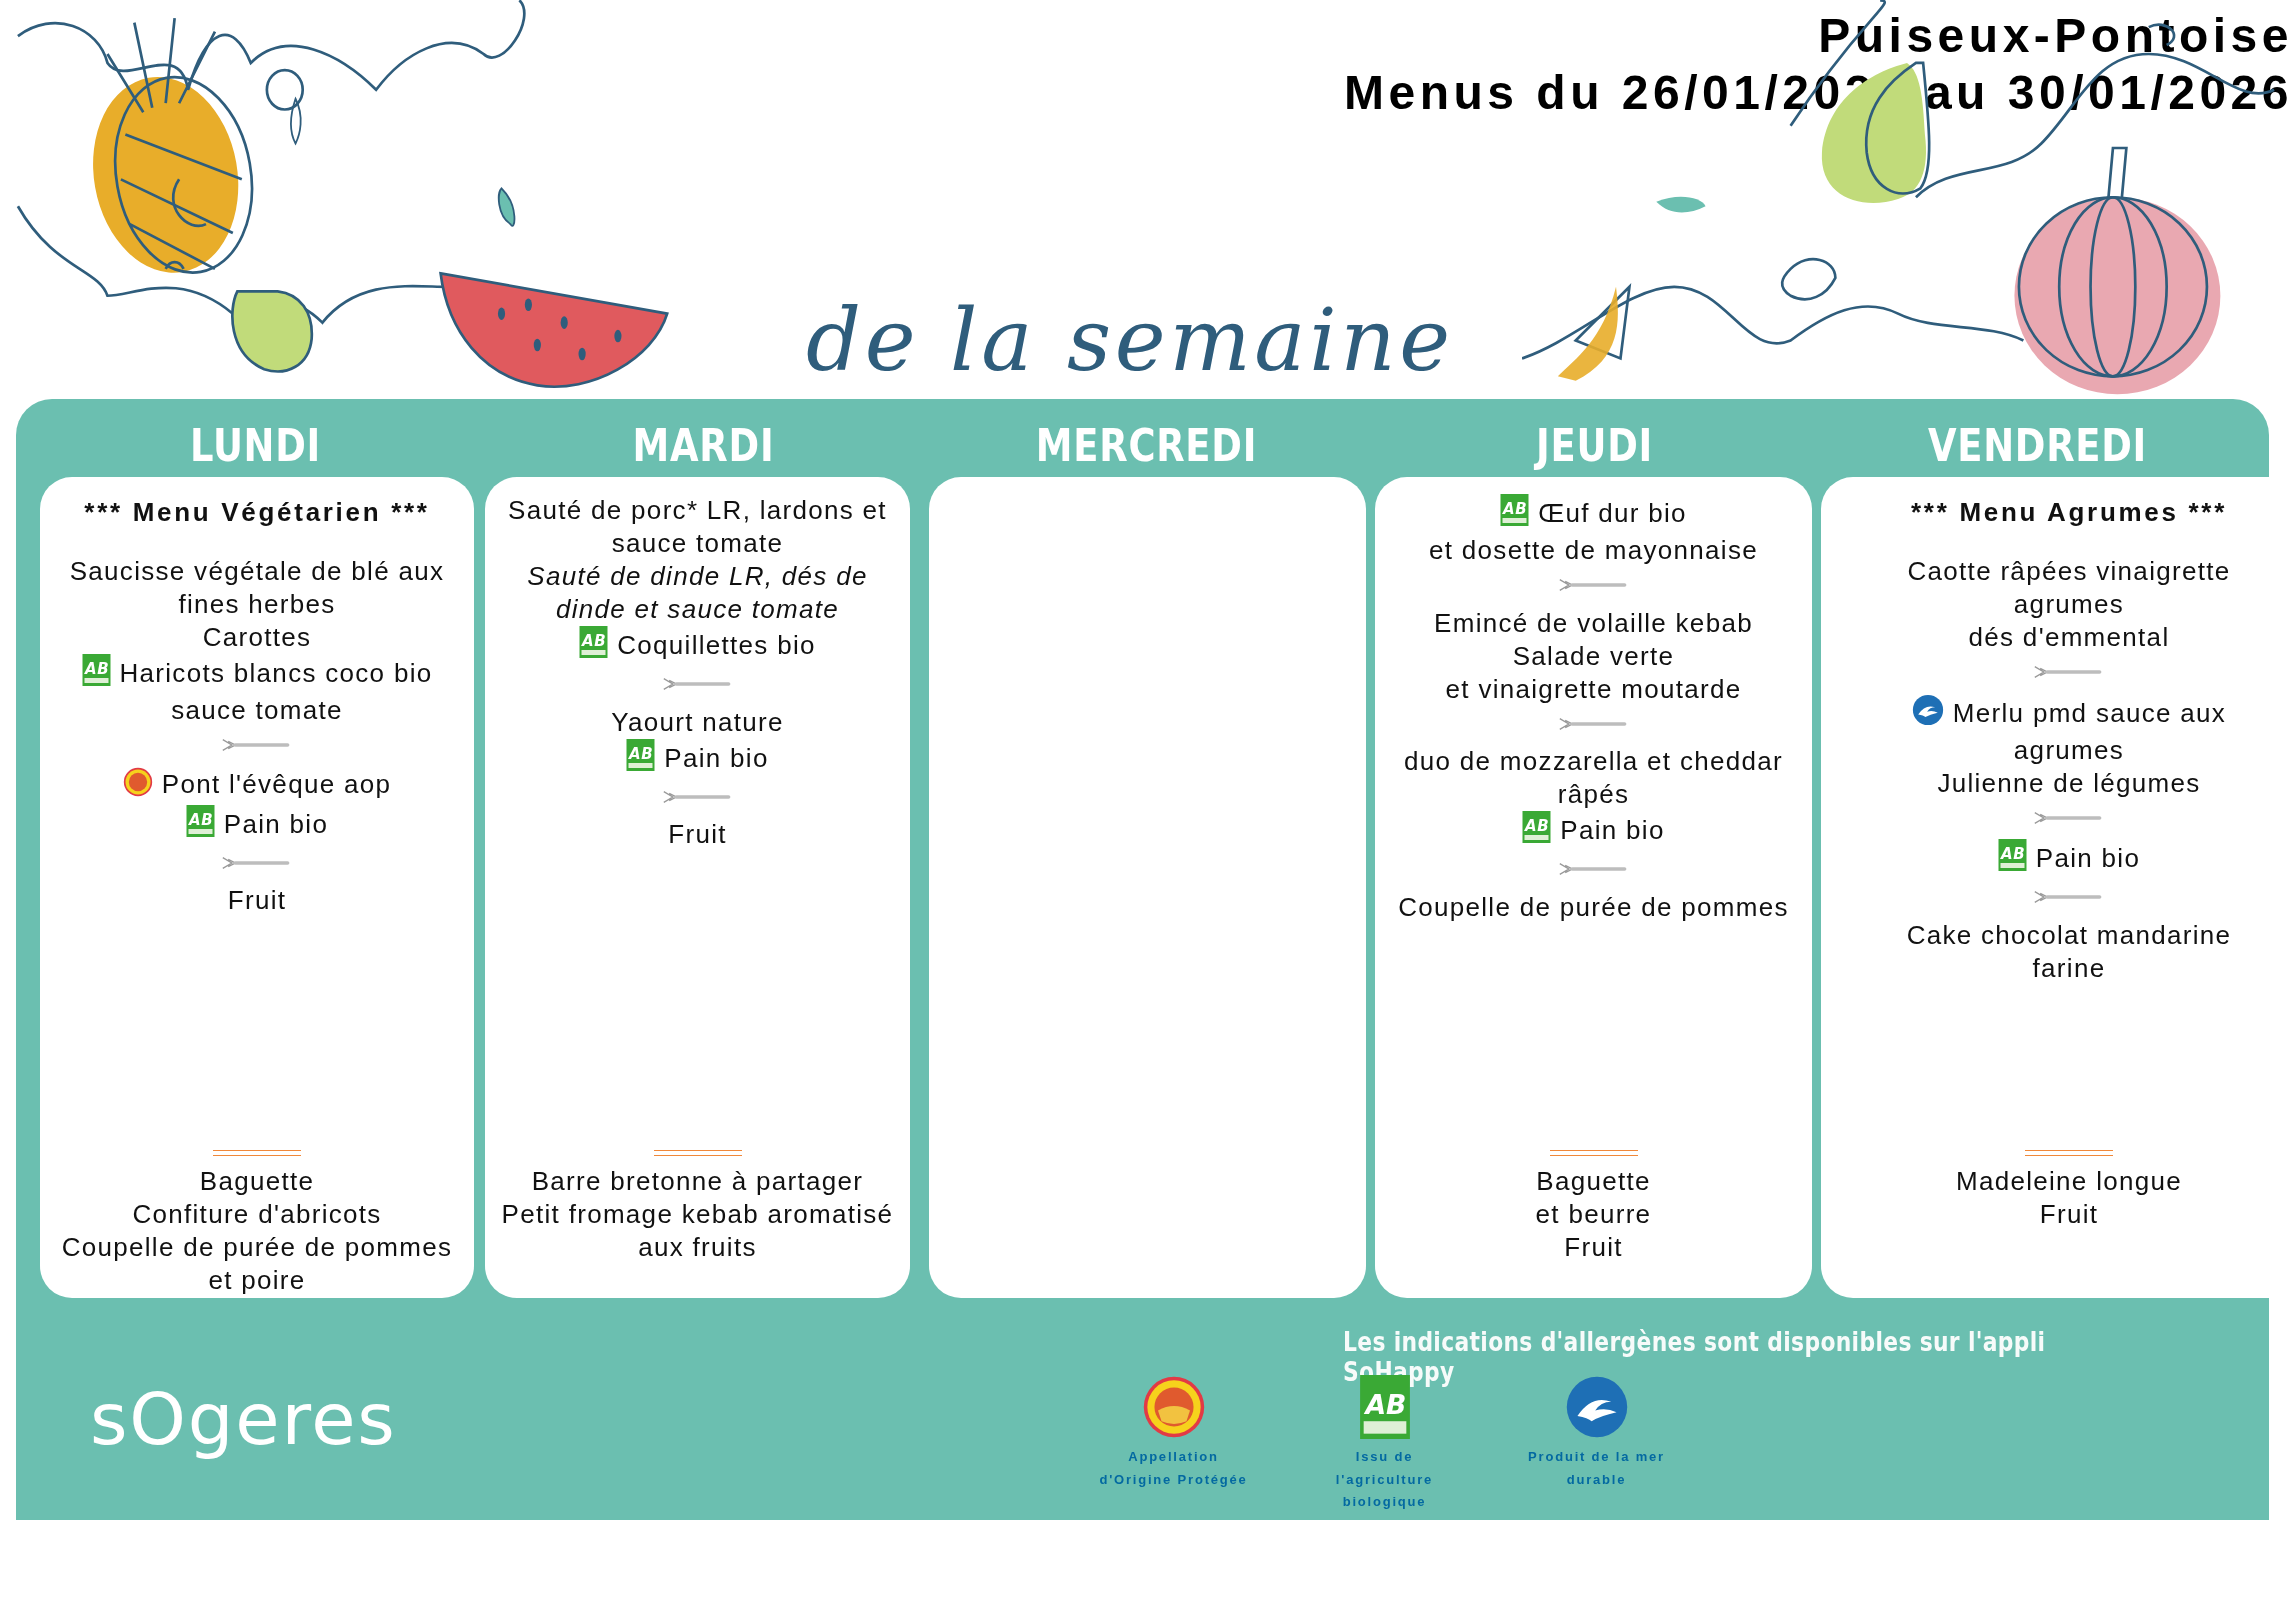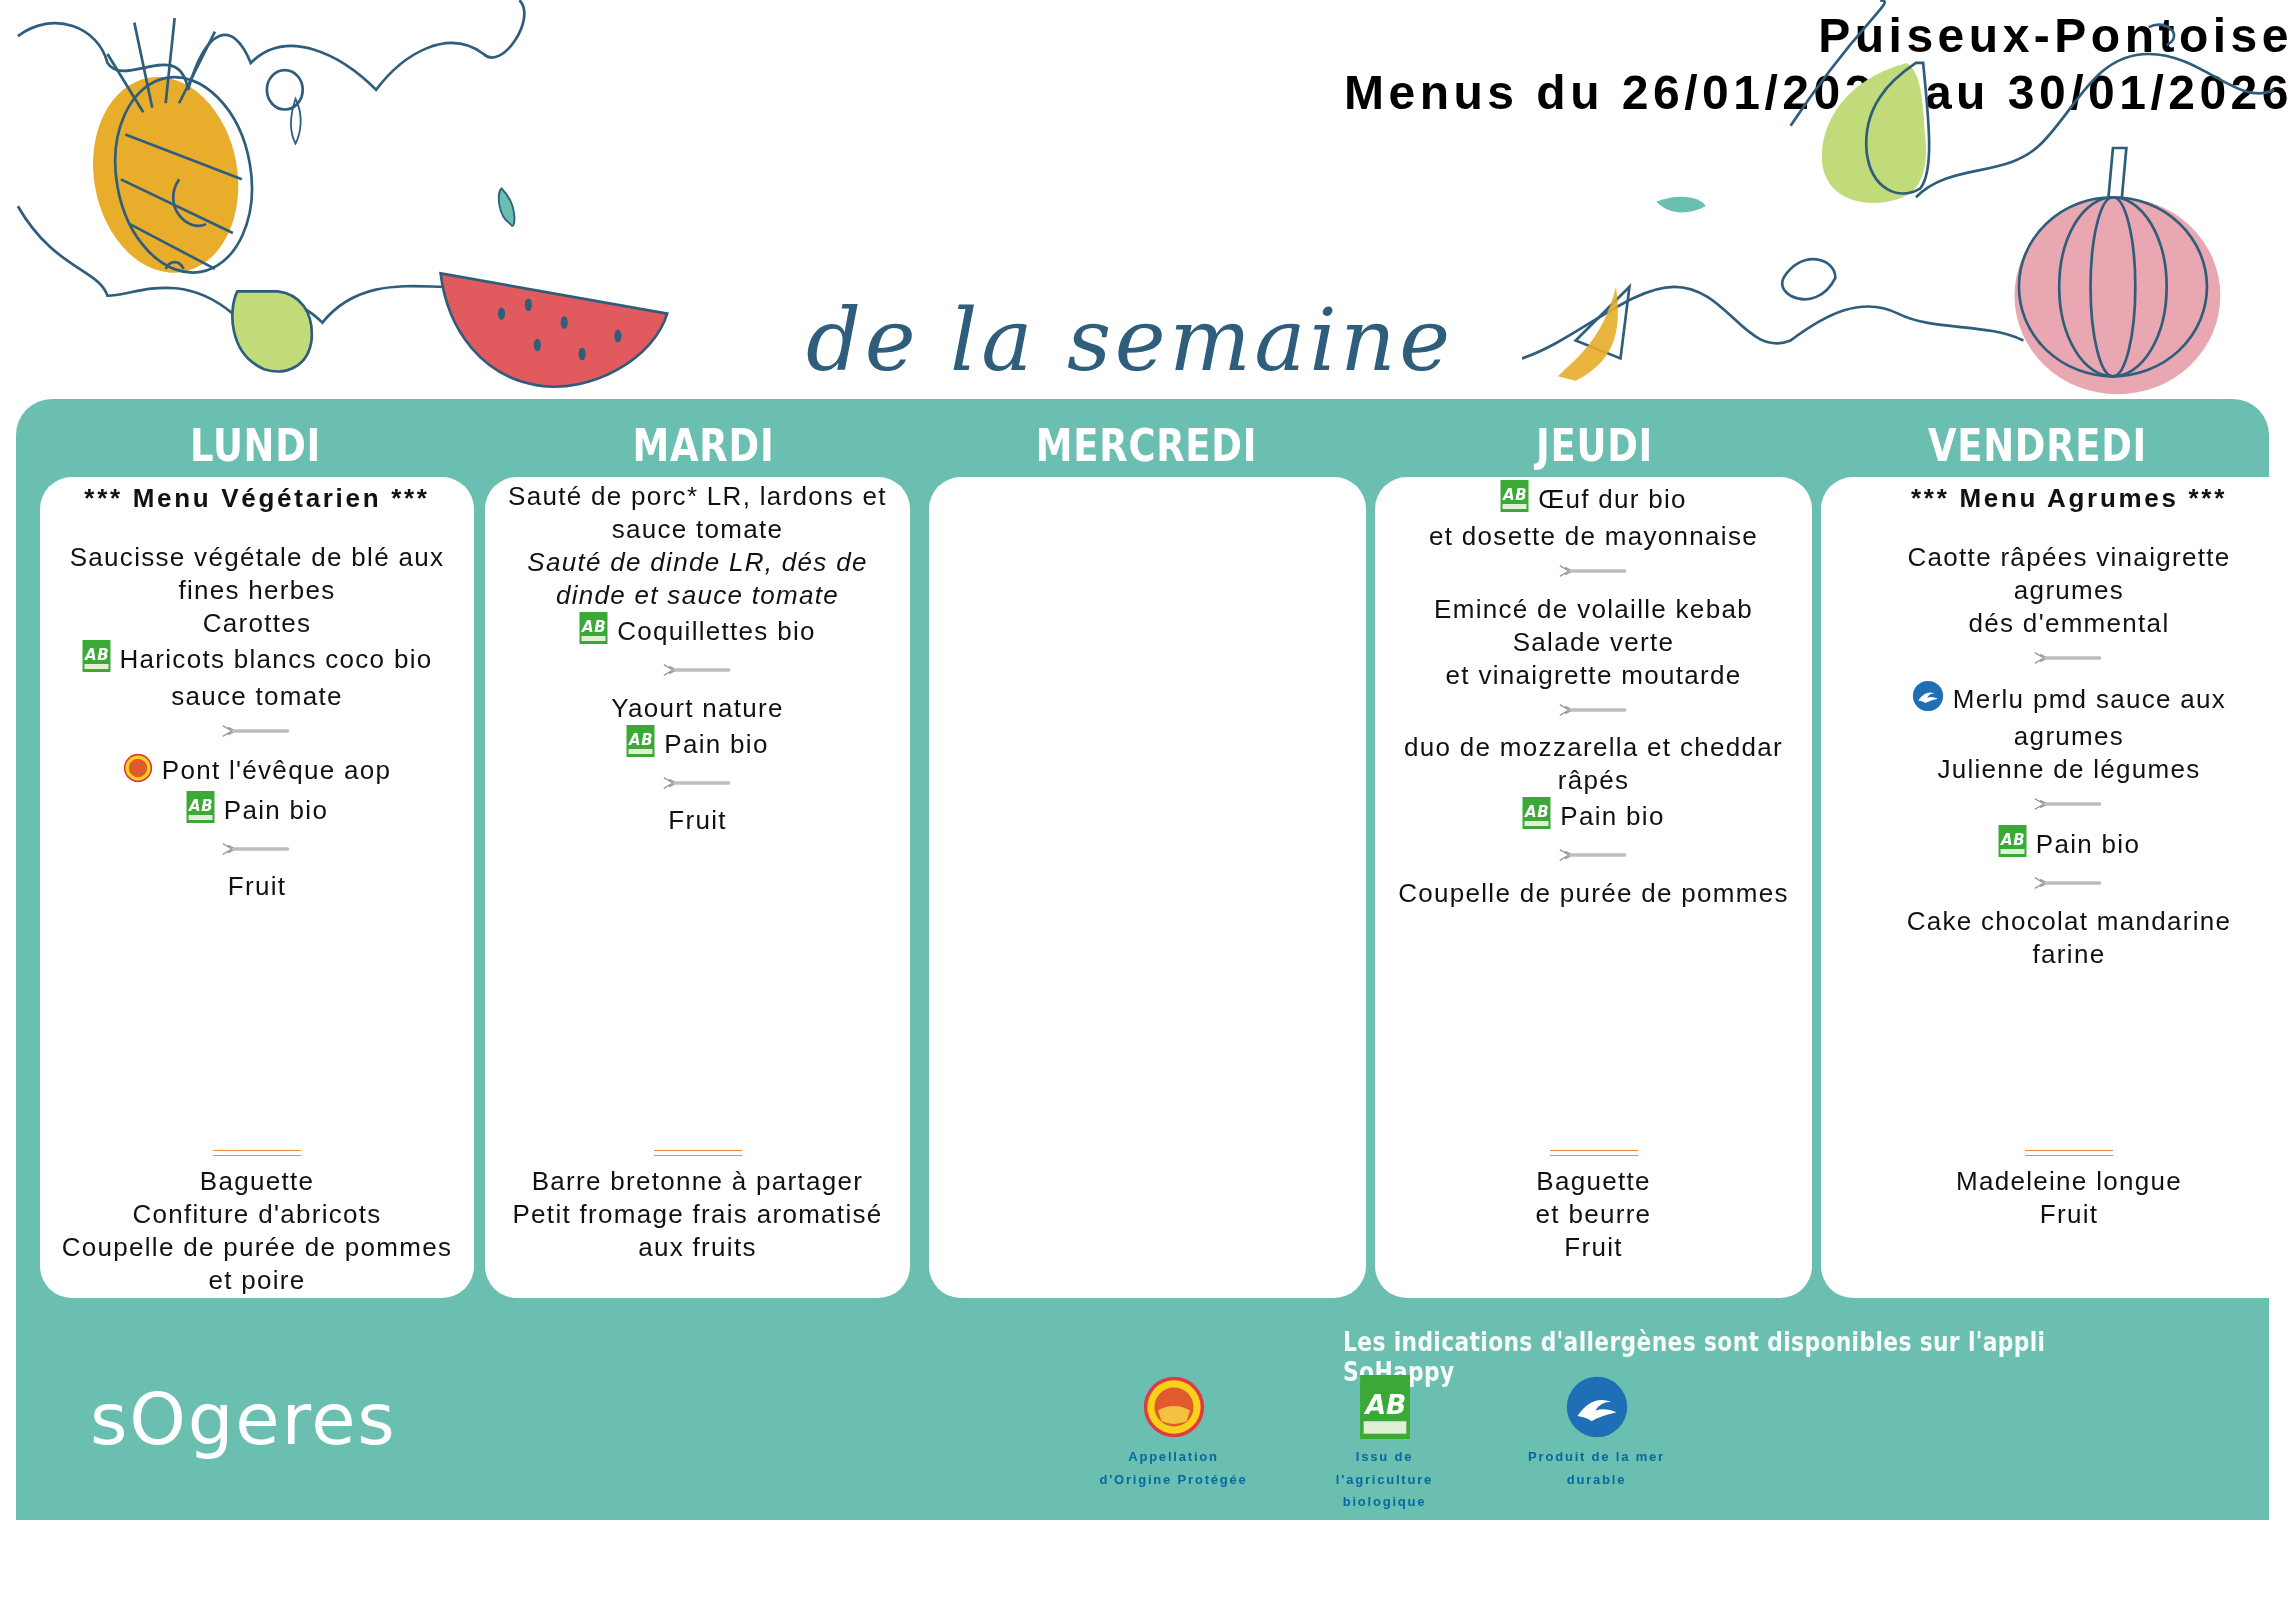--- a/index.html
+++ b/index.html
@@ -28,21 +28,21 @@
     position: absolute; left: 16px; top: 399px; width: 2253px; height: 1121px;
     background: #6bbfb0; border-top-left-radius: 36px; border-top-right-radius: 36px;
   }
   .day-header {
     position: absolute; top: 419px; width: 439px; text-align: center;
     font-family: "DejaVu Sans", sans-serif; font-weight: bold; font-size: 45px;
     color: #ffffff; letter-spacing: 0.9px; transform: scaleX(0.82); line-height: 54px;
   }
   .card {
     position: absolute; top: 477px; height: 821px; background: #ffffff; border-radius: 32px;
-    text-align: center; padding-top: 3px;
+    text-align: center; padding-top: 17px;
   }
   .card .menu-label {
     font-weight: bold; font-size: 26px; letter-spacing: 2.7px; line-height: 36px; margin-bottom: 25px;
   }
   .card .dish { font-size: 26px; line-height: 33px; letter-spacing: 1.3px; }
   .card .dish.italic { font-style: italic; }
   .sep { display: block; margin: 9px auto 12.5px; width: 72px; height: 18px; }
   .goute {
     position: absolute; left: 0; right: 0; top: 673px; text-align: center;
   }
@@ -191,21 +191,21 @@
           <rect x="4" y="48" width="48" height="10" fill="#dff0d6"></rect>
         </svg></span><span>Pain bio</span></div>
     <svg class="sep" viewBox="0 0 80 20">
       <path d="M2 4 L12 10 L2 16 M8 6 L16 10 L8 14" stroke="#999" stroke-width="1.5" fill="none"></path>
       <rect x="14" y="8" width="62" height="4" rx="2" fill="#bdbdbd"></rect>
     </svg>
     <div class="dish"><span>Fruit</span></div>
     <div class="goute">
       <div class="goute-line"></div>
       <div class="dish">Barre bretonne à partager</div>
-      <div class="dish">Petit fromage frais aromatisé</div>
+      <div class="dish">Petit fromage kebab aromatisé</div>
       <div class="dish">aux fruits</div>
     </div>
   </div>
 <div class="card" id="card-2" style="left:929px;width:437px"></div>
 <div class="card" id="card-3" style="left:1375px;width:437px">
     <div class="dish"><span class="icon-inline"><svg width="29" height="32" viewBox="0 0 56 64" style="font-size:29px">
           <rect width="56" height="64" fill="#3aa935"></rect>
           <text x="5" y="40" font-family="DejaVu Sans, sans-serif" font-size="30" font-weight="bold" font-style="italic" fill="#fff">AB</text>
           <rect x="4" y="48" width="48" height="10" fill="#dff0d6"></rect>
         </svg></span><span>Œuf dur bio</span></div>

